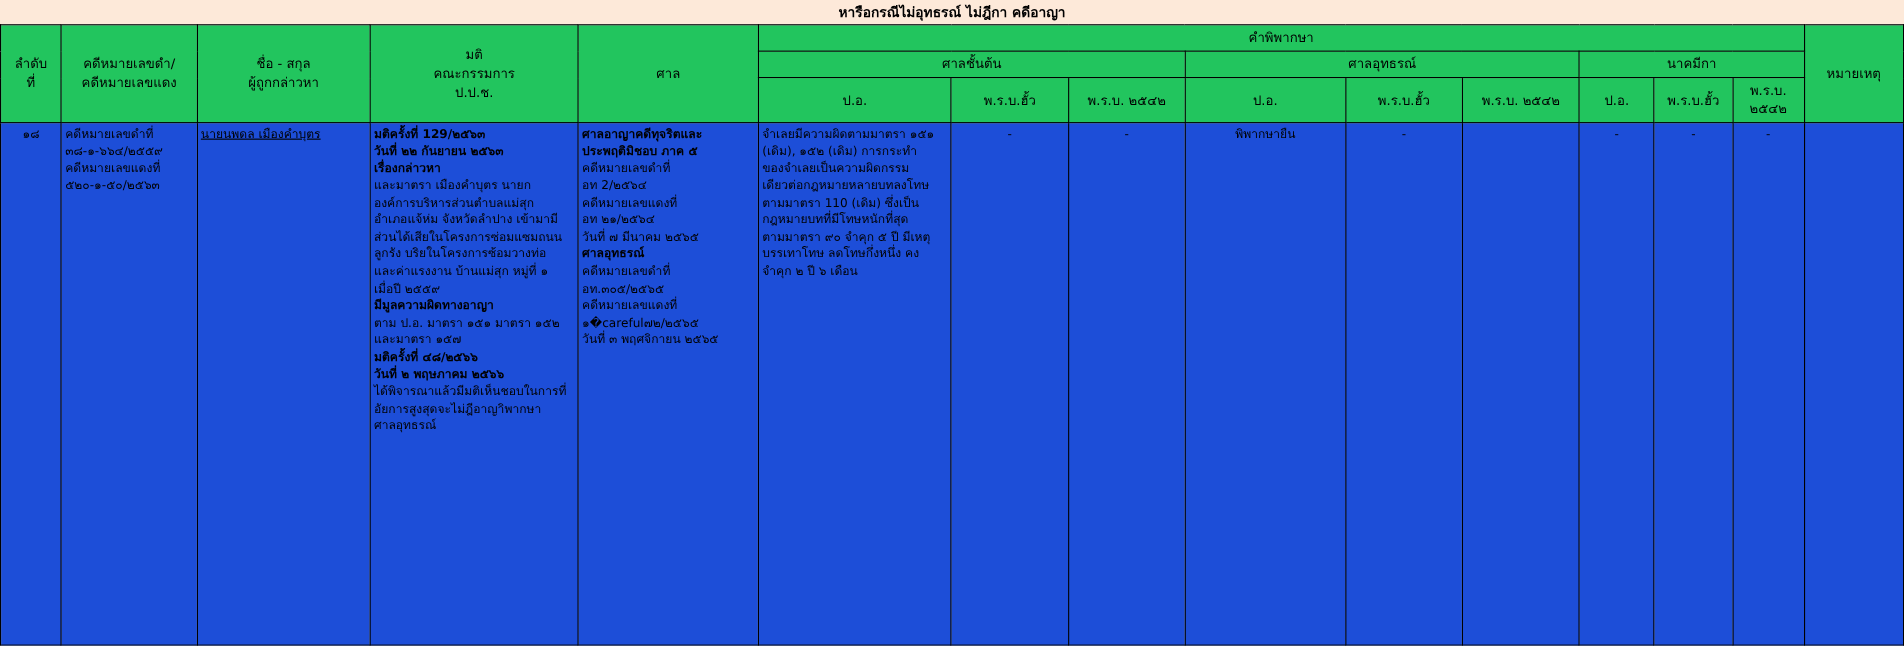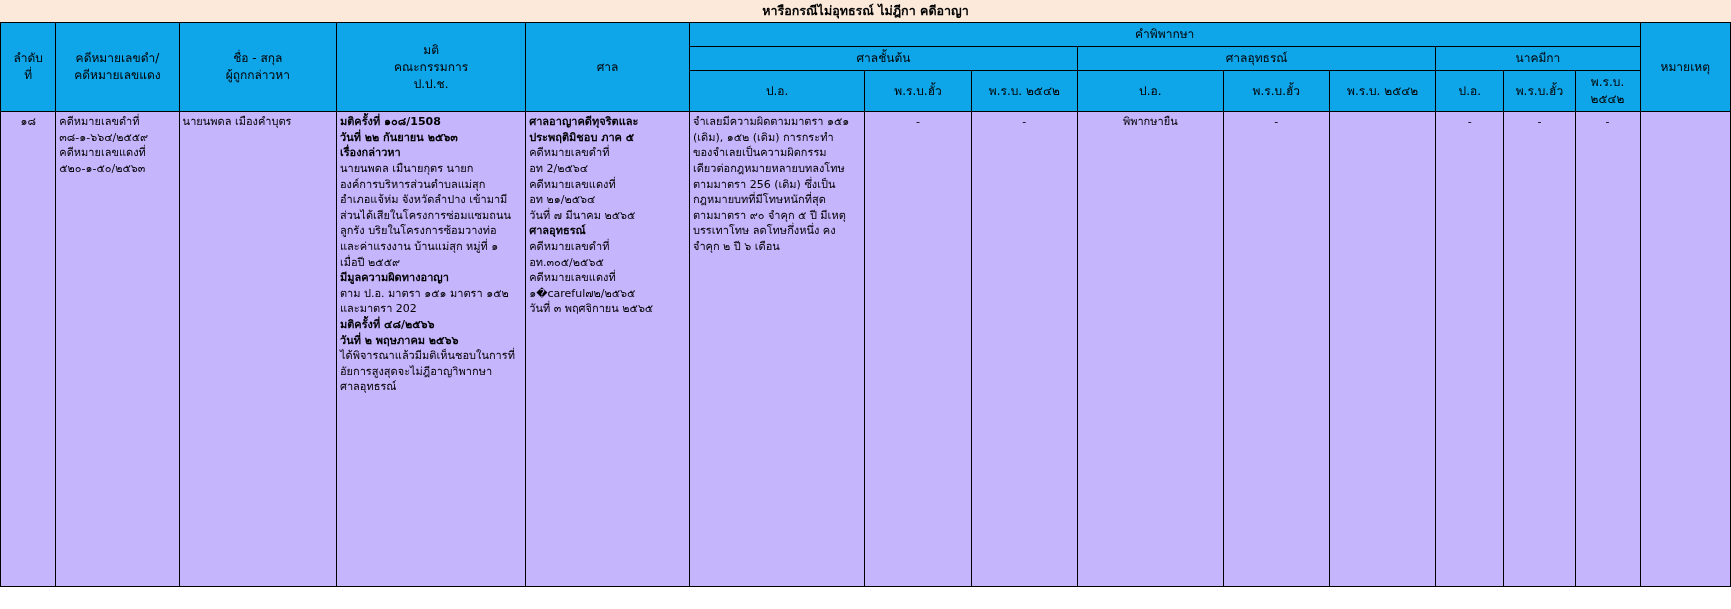--- a/index.html
+++ b/index.html
@@ -36,46 +36,46 @@
     margin: 0;
   }
   table.doc th, table.doc td {
     border: 1px solid #000000;
     vertical-align: top;
     padding: 2px 3px;
     font-size: 11px;
     line-height: 1.42;
   }
   table.doc thead th {
-    background: #0ea5e9;
+    background: #22c55e;
     text-align: center;
     vertical-align: middle;
     font-weight: normal;
     font-size: 12px;
     padding: 3px 2px;
   }
   td.body-cell {
-    background: #c4b5fd;
+    background: #1d4ed8;
     height: 470px;
   }
   td.dash {
     text-align: center;
     vertical-align: top;
     padding-top: 4px;
   }
   .b { font-weight: bold; }
   .cell-text p {
     margin: 0;
     padding: 0;
   }
   .col-text {
     word-wrap: break-word;
   }
   .seq { text-align: center; padding-top: 4px; }
-  .name-cell { padding-top: 4px; }
+  .name-cell { padding-top: 4px; text-decoration: underline; }
 </style>
 </head>
 <body>
 
 <div class="page">
 
   <div class="banner">หารือกรณีไม่อุทธรณ์ ไม่ฎีกา คดีอาญา</div>
 
   <table class="doc">
     <colgroup>
@@ -135,33 +135,33 @@
           <div class="cell-text" id="case-numbers-block">
               <p>คดีหมายเลขดำที่</p>
               <p>๓๘-๑-๖๖๔/๒๕๕๙</p>
               <p>คดีหมายเลขแดงที่</p>
               <p>๕๒๐-๑-๕๐/๒๕๖๓</p>
             </div>
         </td>
         <td class="body-cell name-cell">นายนพดล เมืองคำบุตร</td>
         <td class="body-cell col-text">
           <div class="cell-text" id="resolution-block">
-              <p class="b">มติครั้งที่ ๑๐๘/1508</p>
+              <p class="b">มติครั้งที่ 129/๒๕๖๓</p>
               <p class="b">วันที่ ๒๒ กันยายน ๒๕๖๓</p>
               <p class="b">เรื่องกล่าวหา</p>
-              <p>นายนพดล  เมืนายกุตร นายก</p>
+              <p>และมาตรา  เมืองคำบุตร นายก</p>
               <p>องค์การบริหารส่วนตำบลแม่สุก</p>
               <p>อำเภอแจ้ห่ม จังหวัดลำปาง เข้ามามี</p>
               <p>ส่วนได้เสียในโครงการซ่อมแซมถนน</p>
               <p>ลูกรัง บริยในโครงการซ้อมวางท่อ</p>
               <p>และค่าแรงงาน บ้านแม่สุก หมู่ที่ ๑</p>
               <p>เมื่อปี ๒๕๕๙</p>
               <p class="b">มีมูลความผิดทางอาญา</p>
               <p>ตาม ป.อ. มาตรา ๑๕๑ มาตรา ๑๕๒</p>
-              <p> และมาตรา 202</p>
+              <p> และมาตรา ๑๕๗</p>
               <p class="b">มติครั้งที่ ๔๘/๒๕๖๖</p>
               <p class="b">วันที่ ๒ พฤษภาคม ๒๕๖๖</p>
               <p>ได้พิจารณาแล้วมีมติเห็นชอบในการที่</p>
               <p>อัยการสูงสุดจะไม่ฎีอาญาิพากษา</p>
               <p>ศาลอุทธรณ์</p>
             </div>
         </td>
         <td class="body-cell col-text">
           <div class="cell-text" id="court-block">
               <p class="b">ศาลอาญาคดีทุจริตและ</p>
@@ -178,21 +178,21 @@
               <p>๑�careful๗๒/๒๕๖๕</p>
               <p>วันที่ ๓ พฤศจิกายน ๒๕๖๕</p>
             </div>
         </td>
         <td class="body-cell col-text">
           <div class="cell-text" id="first-po-block">
               <p>จำเลยมีความผิดตามมาตรา ๑๕๑</p>
               <p>(เดิม), ๑๕๒ (เดิม) การกระทำ</p>
               <p>ของจำเลยเป็นความผิดกรรม</p>
               <p>เดียวต่อกฎหมายหลายบทลงโทษ</p>
-              <p>ตามมาตรา 256 (เดิม) ซึ่งเป็น</p>
+              <p>ตามมาตรา 110 (เดิม) ซึ่งเป็น</p>
               <p>กฎหมายบทที่มีโทษหนักที่สุด</p>
               <p>ตามมาตรา ๙๐ จำคุก ๕ ปี มีเหตุ</p>
               <p>บรรเทาโทษ ลดโทษกึ่งหนึ่ง คง</p>
               <p>จำคุก ๒ ปี ๖ เดือน</p>
             </div>
         </td>
         <td class="body-cell dash">-</td>
         <td class="body-cell dash">-</td>
         <td class="body-cell dash">พิพากษายืน</td>
         <td class="body-cell dash">-</td>

